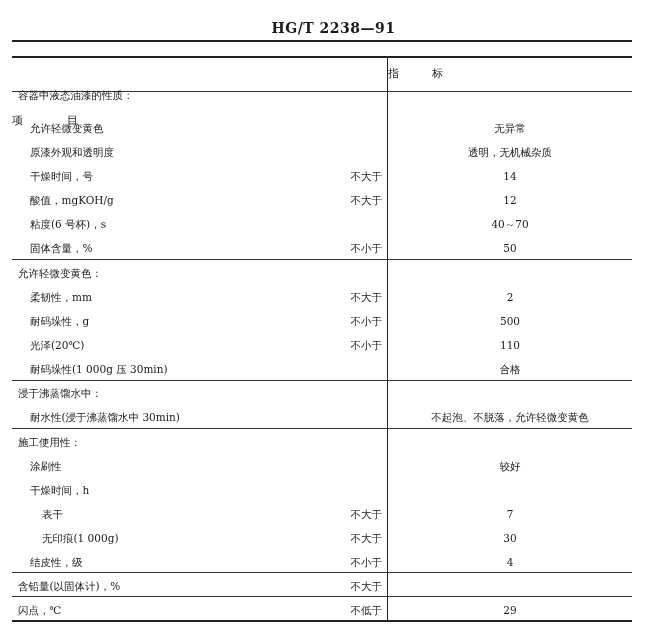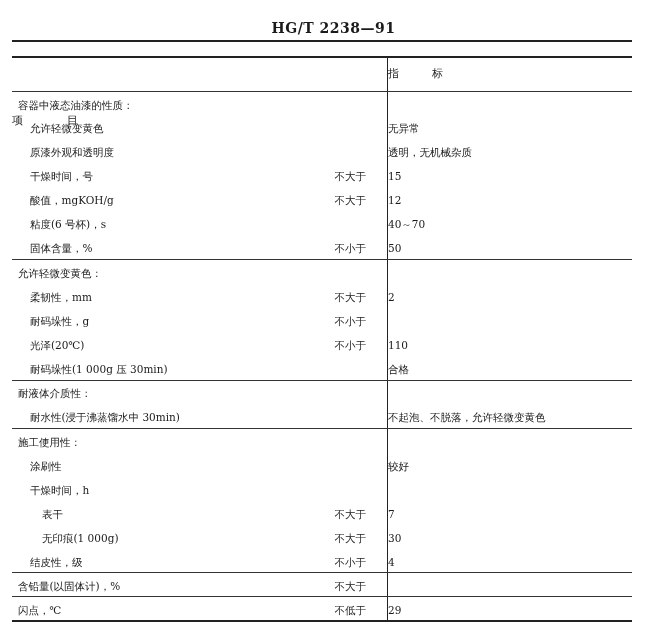--- a/index.html
+++ b/index.html
@@ -16,22 +16,22 @@
   .rule.top { top: 40px; height: 2px; }
   .rule.t2 { top: 56px; height: 2px; }
   .vline { position: absolute; left: 387px; top: 57px; width: 1px; height: 564px; background: #222; }
   .hline { position: absolute; left: 12px; width: 620px; height: 1px; background: #333; }
   .hline.thick { height: 2px; background: #222; }
   .hdr { position: absolute; top: 66px; font-size: 11px; }
   .row { position: absolute; left: 12px; width: 620px; height: 22px; font-size: 10.5px; line-height: 22px; }
   .row .label { position: absolute; left: 6px; white-space: nowrap; }
   .row .label.l1 { left: 18px; }
   .row .label.l2 { left: 30px; }
-  .row .cond { position: absolute; right: 266px; white-space: nowrap; margin-left: 26px; }
-  .row .val { position: absolute; left: 376px; width: 244px; text-align: left; white-space: nowrap; }
+  .row .cond { position: absolute; right: 250px; white-space: nowrap; margin-left: 26px; }
+  .row .val { position: absolute; left: 376px; width: 244px; text-align: center; white-space: nowrap; }
 </style>
 </head>
 <body>
 
 <div class="doc-code">HG/T 2238—91</div>
 <div class="rule top"></div>
 <div class="rule t2"></div>
 <div class="vline"></div>
 
 <div class="hdr" style="left:12px;width:375px;text-align:left;margin-top:47px;">项　　　　目</div>
@@ -39,39 +39,39 @@
 <div class="hline" style="top:91px;"></div>
 
 <div class="hline" style="top:259px;"></div>
 <div class="hline" style="top:380px;"></div>
 <div class="hline" style="top:428px;"></div>
 <div class="hline" style="top:572px;"></div>
 <div class="hline" style="top:596px;"></div>
 <div class="hline thick" style="top:620px;"></div>
 
 <div id="rows">
-    <div class="row" style="top: 94px; text-align: right;">
+    <div class="row" style="top: 84px; text-align: right;">
       <span class="label">容器中液态油漆的性质：</span>
       <span class="cond"></span>
       <span class="val"></span>
     </div>
     <div class="row" style="top: 117px;">
       <span class="label l1">允许轻微变黄色</span>
       <span class="cond"></span>
       <span class="val">无异常</span>
     </div>
     <div class="row" style="top: 141px;">
       <span class="label l1">原漆外观和透明度</span>
       <span class="cond"></span>
       <span class="val">透明，无机械杂质</span>
     </div>
     <div class="row" style="top: 165px;">
       <span class="label l1">干燥时间，号</span>
       <span class="cond">不大于</span>
-      <span class="val">15</span>
+      <span class="val">14</span>
     </div>
     <div class="row" style="top: 189px;">
       <span class="label l1">酸值，mgKOH/g</span>
       <span class="cond">不大于</span>
       <span class="val">12</span>
     </div>
     <div class="row" style="top: 213px;">
       <span class="label l1">粘度(6 号杯)，s</span>
       <span class="cond"></span>
       <span class="val">40～70</span>
@@ -87,33 +87,34 @@
       <span class="val"></span>
     </div>
     <div class="row" style="top: 286px;">
       <span class="label l1">柔韧性，mm</span>
       <span class="cond">不大于</span>
       <span class="val">2</span>
     </div>
     <div class="row" style="top: 310px;">
       <span class="label l1">耐码垛性，g</span>
       <span class="cond">不小于</span>
+      <span class="val">500</span>
     </div>
     <div class="row" style="top: 334px;">
       <span class="label l1">光泽(20℃)</span>
       <span class="cond">不小于</span>
       <span class="val">110</span>
     </div>
     <div class="row" style="top: 358px;">
       <span class="label l1">耐码垛性(1 000g 压 30min)</span>
       <span class="cond"></span>
       <span class="val">合格</span>
     </div>
     <div class="row" style="top: 382px;">
-      <span class="label">耐液体介质性：</span>
+      <span class="label">浸于沸蒸馏水中：</span>
       <span class="cond"></span>
       <span class="val"></span>
     </div>
     <div class="row" style="top: 406px;">
       <span class="label l1">耐水性(浸于沸蒸馏水中 30min)</span>
       <span class="cond"></span>
       <span class="val">不起泡、不脱落，允许轻微变黄色</span>
     </div>
     <div class="row" style="top: 431px;">
       <span class="label">施工使用性：</span>

